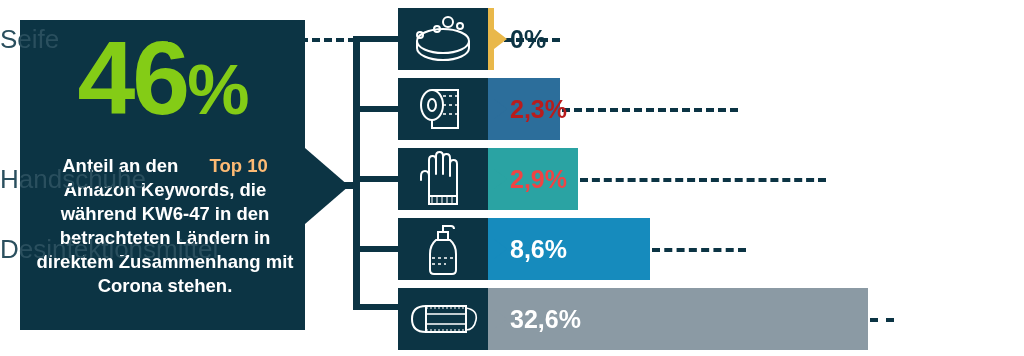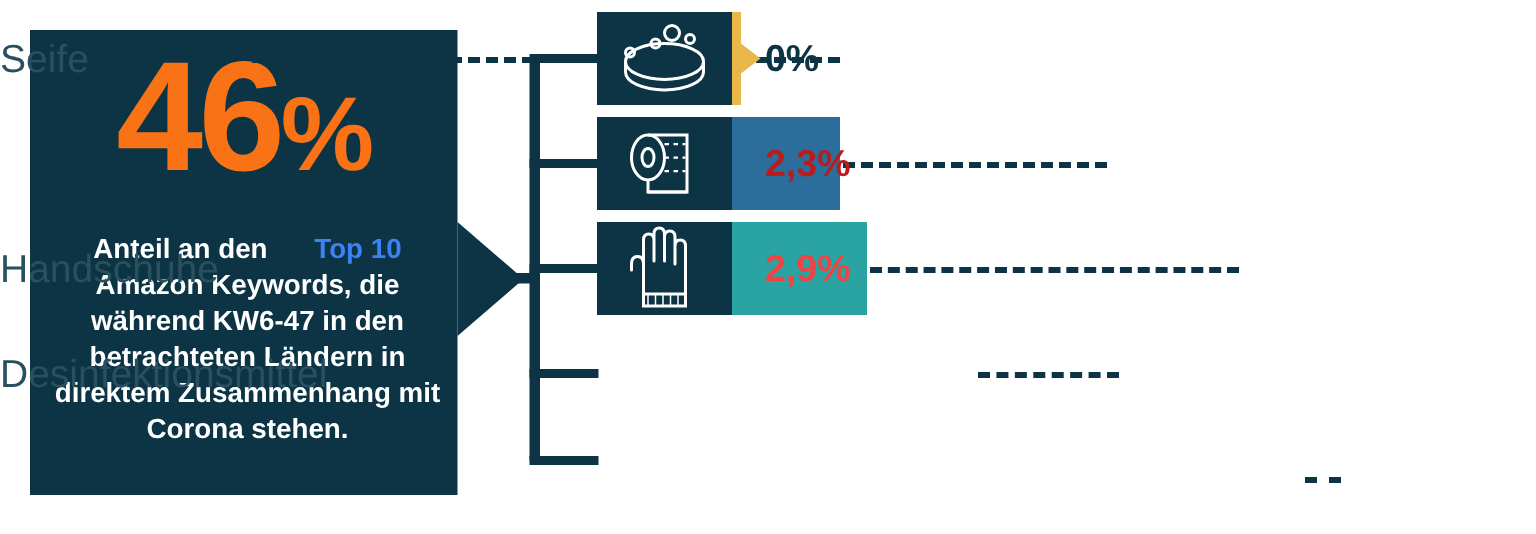--- a/index.html
+++ b/index.html
@@ -13,37 +13,37 @@
   #stage{position:relative;width:1024px;height:356px;}
 
   
   .callout{
     position:absolute;left:20px;top:20px;width:285px;height:310px;
     background:#0c3444;
   }
   .big-number{
     position:absolute;left:0;top:6px;width:285px;
     text-align:center;
-    color:#f97316;
+    color:#84cc16;
     font-size:104px;
     font-weight:bold;
     letter-spacing:-3px;
     line-height:1;
     white-space:nowrap;
   }
   .big-number .pct{font-size:70px;letter-spacing:-2px;}
   .callout-text{
     position:absolute;left:14px;top:134px;width:262px;
     color:#ffffff;
     font-size:18.5px;
     font-weight:bold;
     line-height:1.30;
     text-align:center;
   }
-  .callout-text .hl{color:#3b82f6;margin-left:26px;}
+  .callout-text .hl{color:#fdba74;margin-left:26px;}
 
   
   .arrow-head{
     position:absolute;left:305px;top:148px;
     width:0;height:0;
     border-top:38px solid transparent;
     border-bottom:38px solid transparent;
     border-left:44px solid #0c3444;
   }
   .arrow-stem{
@@ -173,18 +173,45 @@
         <path d="M31 48 h28 v8 h-28 z" fill="none" stroke="#fff" stroke-width="2"></path>
         <path d="M34 48 v8 M39 48 v8 M44 48 v8 M49 48 v8 M54 48 v8" stroke="#fff" stroke-width="1" fill="none"></path>
       </svg>
     </div>
     <div class="notch" style="left:96px;border-left-color:#2aa3a3"></div>
     <div class="value" style="left:112px;color:#ef4444">2,9%</div>
   </div>
   <div class="dash" style="left:580px;width:246px;top:178px"></div>
   <div class="rowlabel" style="top:148px;width:1006px">Handschuhe</div>
 
+  <div class="row" style="top:218px;width:600px">
+    <div class="bar" style="width:162px;background:#168bbd"></div>
+    <div class="tile">
+      <svg viewBox="0 0 90 62">
+        <path d="M38 22 q-6 5 -6 14 v16 q0 4 4 4 h18 q4 0 4-4 v-16 q0-9 -6-14 z" fill="none" stroke="#fff" stroke-width="2"></path>
+        <rect x="40" y="14" width="10" height="8" fill="none" stroke="#fff" stroke-width="2"></rect>
+        <path d="M45 14 v-6 h8 q3 0 3 3" fill="none" stroke="#fff" stroke-width="2"></path>
+        <path d="M34 40 h22 M34 46 h14" stroke="#fff" stroke-width="1.3" stroke-dasharray="3 3" fill="none"></path>
+      </svg>
+    </div>
+    <div class="notch" style="left:96px;border-left-color:#168bbd"></div>
+    <div class="value" style="left:112px;color:#ffffff">8,6%</div>
+  </div>
   <div class="dash" style="left:652px;width:94px;top:248px"></div>
   <div class="rowlabel" style="top:218px;width:1006px">Desinfektionsmittel</div>
 
+  <div class="row" style="top:288px;width:600px">
+    <div class="bar" style="width:380px;background:#8b9aa4"></div>
+    <div class="tile">
+      <svg viewBox="0 0 90 62">
+        <rect x="28" y="18" width="40" height="26" fill="none" stroke="#fff" stroke-width="2"></rect>
+        <path d="M28 26 h40 M28 36 h40" stroke="#fff" stroke-width="1.5" fill="none"></path>
+        <path d="M28 20 h40 M28 42 h40" stroke="#fff" stroke-width="1" stroke-dasharray="2 2" fill="none"></path>
+        <path d="M28 18 q-14 0 -14 13 t14 13" fill="none" stroke="#fff" stroke-width="2"></path>
+        <path d="M68 20 q12 2 10 12 t-10 10" fill="none" stroke="#fff" stroke-width="1.6"></path>
+      </svg>
+    </div>
+    <div class="notch" style="left:96px;border-left-color:#8b9aa4"></div>
+    <div class="value" style="left:112px;color:#ffffff">32,6%</div>
+  </div>
   <div class="dash" style="left:870px;width:24px;top:318px"></div>
 
 </div>
 
 </body></html>

